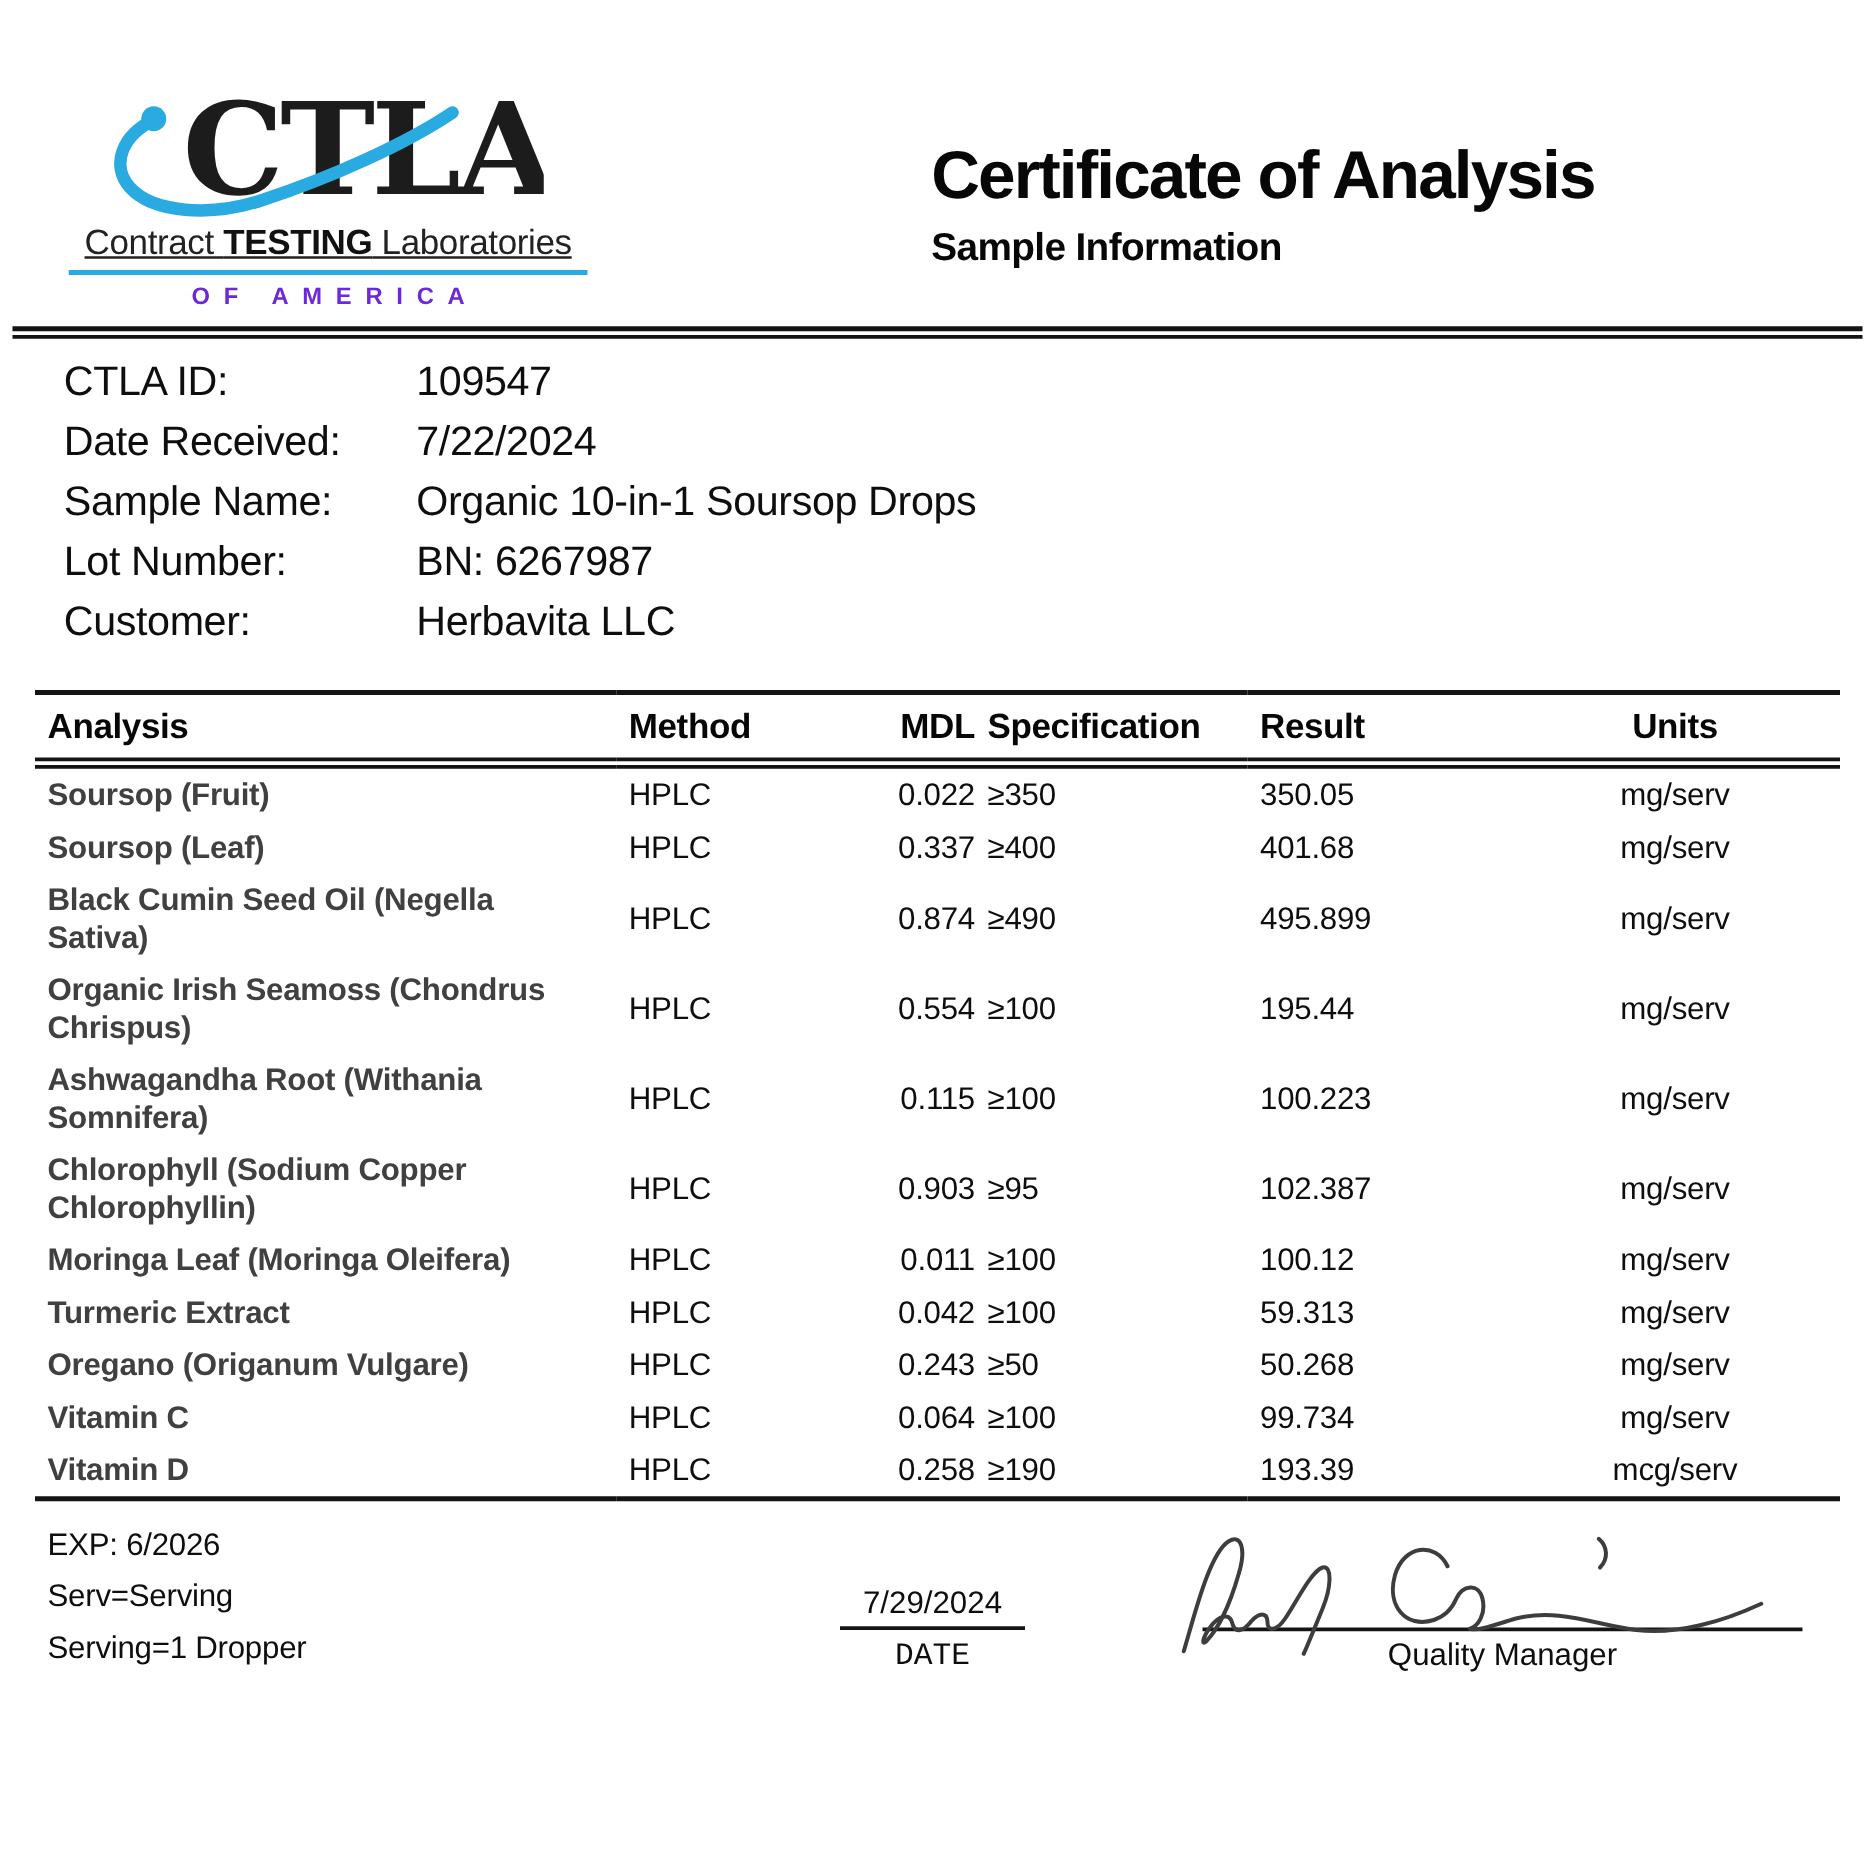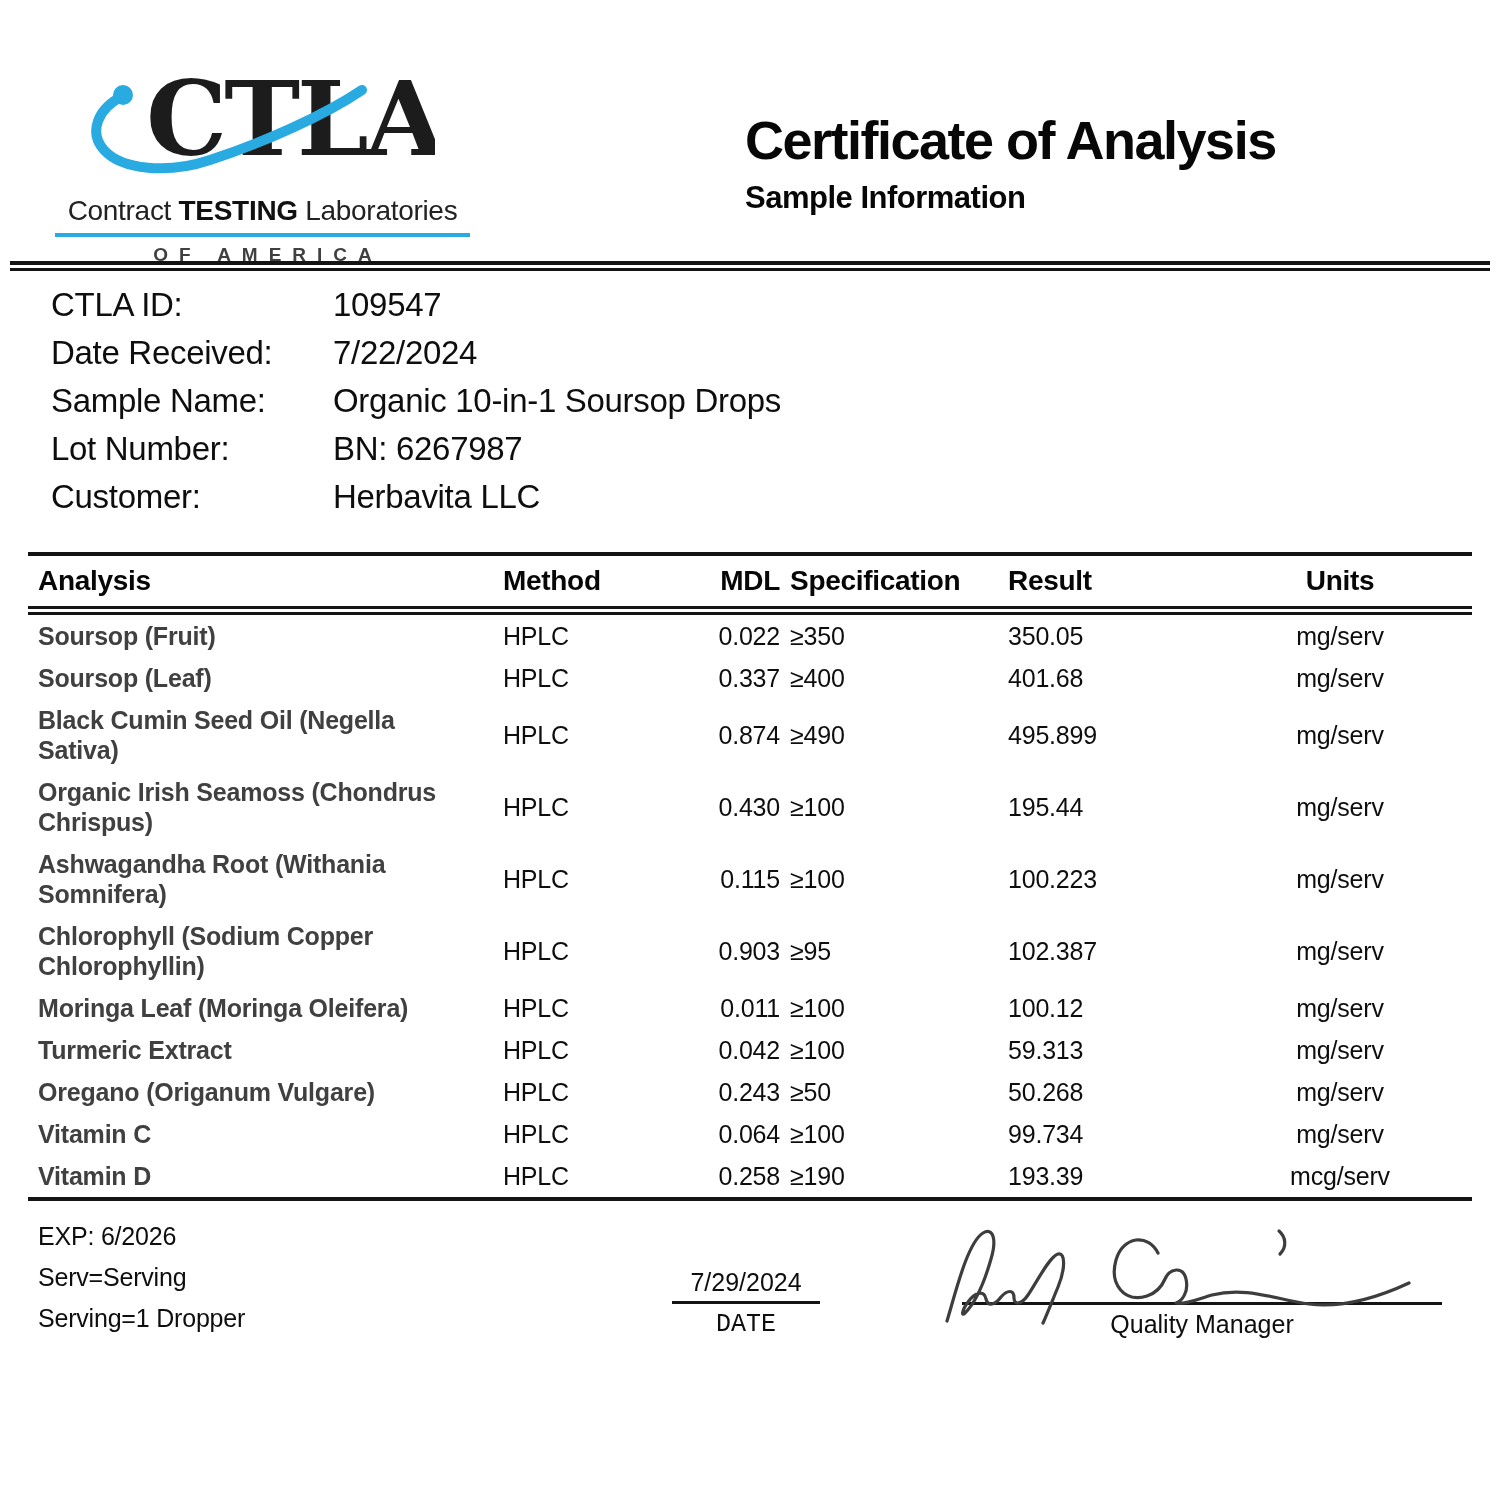--- a/index.html
+++ b/index.html
@@ -5,24 +5,24 @@
   html,body{margin:0;padding:0;}
   body{
     width:1500px;height:1500px;position:relative;background:#ffffff;
     font-family:"Liberation Sans",sans-serif;color:#0e0e0e;overflow:hidden;
   }
   .page{position:absolute;inset:0;}
 
   
   .logo{position:absolute;left:55px;top:70px;width:415px;}
   .logo-mark{display:block;margin:0 auto;width:345px;height:108px;}
-  .tagline{margin-top:17px;font-size:28px;letter-spacing:-0.3px;text-align:center;white-space:nowrap;color:#222;}
+  .tagline{margin-top:0;font-size:28px;letter-spacing:-0.3px;text-align:center;white-space:nowrap;color:#222;text-decoration:underline;}
   .tagline .tg-bold{font-weight:700;color:#111;}
   .logo-rule{height:4px;background:#29ABE2;margin-top:6px;}
-  .of-america{margin-top:7px;text-align:center;font-size:19px;font-weight:700;letter-spacing:11px;text-indent:11px;color:#404040;}
+  .of-america{margin-top:7px;text-align:center;font-size:19px;font-weight:700;letter-spacing:11px;text-indent:11px;color:#6d28d9;}
 
   
   .title-block{position:absolute;left:745px;top:112px;}
   .title{margin:0;font-size:54px;font-weight:700;letter-spacing:-1.5px;line-height:1.04;color:#070707;}
   .subtitle{margin:12px 0 0;font-size:31px;font-weight:700;letter-spacing:-0.5px;color:#070707;}
 
   
   .header-divider{position:absolute;left:10px;right:10px;top:261px;height:3px;
     border-top:4px solid #141414;border-bottom:3px solid #141414;}
 
@@ -145,21 +145,21 @@
           <td>Black Cumin Seed Oil (Negella Sativa)</td>
           <td>HPLC</td>
           <td>0.874</td>
           <td>≥490</td>
           <td>495.899</td>
           <td>mg/serv</td>
         </tr>
         <tr>
           <td>Organic Irish Seamoss (Chondrus Chrispus)</td>
           <td>HPLC</td>
-          <td>0.430</td>
+          <td>0.554</td>
           <td>≥100</td>
           <td>195.44</td>
           <td>mg/serv</td>
         </tr>
         <tr>
           <td>Ashwagandha Root (Withania Somnifera)</td>
           <td>HPLC</td>
           <td>0.115</td>
           <td>≥100</td>
           <td>100.223</td>

